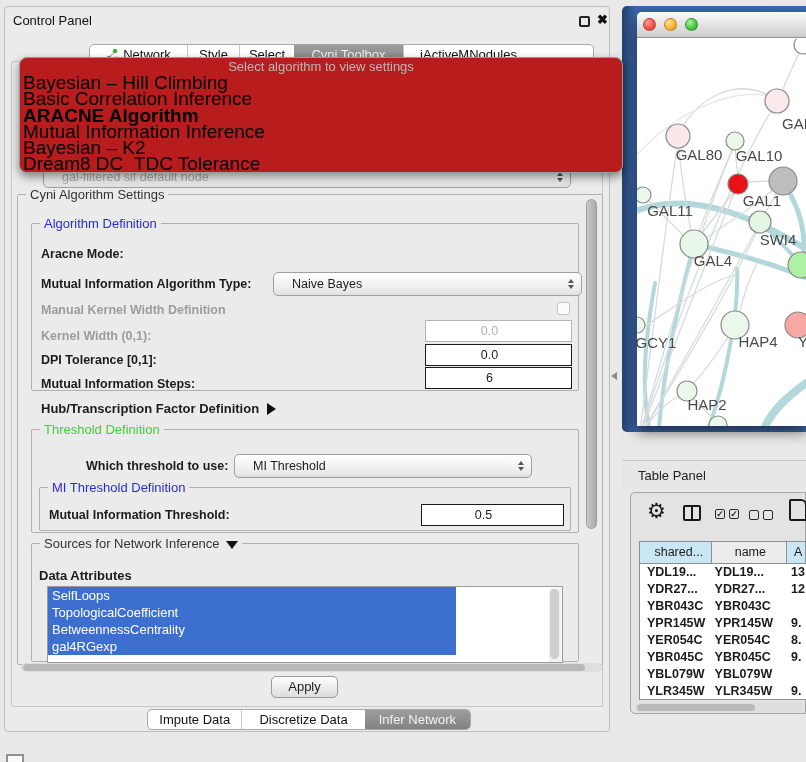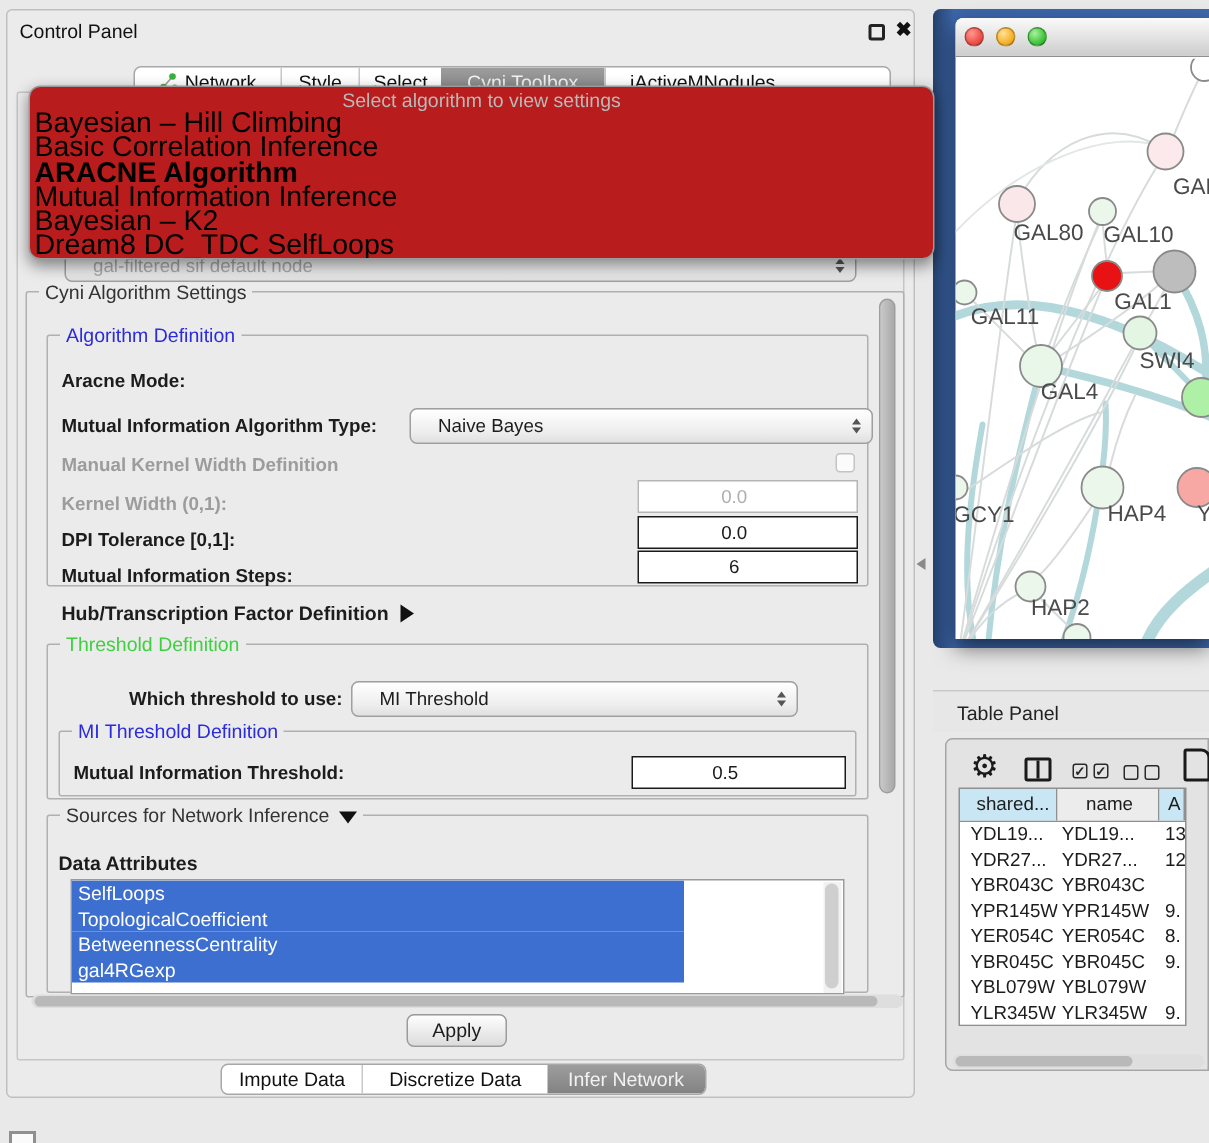--- a/index.html
+++ b/index.html
@@ -111,25 +111,25 @@
     border:1px solid #a6a6a6; border-radius:5px 0 0 5px; }
 
   .gear { left:16px; top:6px; font-size:21px; color:#1a1a1a; }
   .ico-split { left:52px; top:12px; width:18px; height:16px; border:2px solid #1a1a1a; border-radius:2px; }
   .ico-split:before { content:""; position:absolute; left:6px; top:0; width:2px; height:12px; background:#1a1a1a; }
   .cb-pair { display:flex; gap:4px; }
   .cb { width:10px; height:10px; border:1.5px solid #2a2a2a; border-radius:2px; font-size:9px;
     line-height:9px; text-align:center; color:#2a2a2a; font-weight:bold; }
   .ico-doc { left:158px; top:6px; width:18px; height:22px; border:2px solid #1a1a1a; border-radius:2px 6px 2px 2px; }
 
-  #tbl { position:absolute; left:8px; top:32px; width:152px; border:1px solid #8f8f8f; }
+  #tbl { position:absolute; left:8px; top:48px; width:168px; border:1px solid #8f8f8f; }
   #tbl-head { display:flex; height:21px; }
   .hcell { border-right:1px solid #8f8f8f; font-size:12.5px; text-align:center; line-height:20px;
     overflow:hidden; white-space:nowrap; }
-  #tbl-body { background:#fff; height:136px; overflow:hidden; border-top:1px solid #8f8f8f; }
+  #tbl-body { background:#fff; height:136px; overflow:hidden; border-top:1px solid #8f8f8f;font-weight:bold; }
   .trow { display:flex; height:17px; font-size:12.5px; line-height:17px; }
   .tcell { overflow:hidden; white-space:nowrap; }
   .c0 { width:72px; padding-left:7px; }
   .c1 { width:76px; padding-left:3px; }
   .c2 { width:19px; padding-left:4px; }
 
   
   #splitter-arrow { left:611px; top:372px; width:0; height:0; border-top:4px solid transparent;
     border-bottom:4px solid transparent; border-right:6px solid #8a8a8a; }
   #mini-icon { left:6px; top:754px; width:18px; height:14px; border:2px solid #8f8f8f; background:#fafafa; }
@@ -179,21 +179,21 @@
   <div class="abs" id="combo-frag"></div>
 
   <div class="abs" id="algo-popup">
     <div id="pop-placeholder">Select algorithm to view settings</div>
     <div id="pop-items">
         <div class="pop-item">Bayesian – Hill Climbing</div>
         <div class="pop-item">Basic Correlation Inference</div>
         <div class="pop-item hl">ARACNE Algorithm</div>
         <div class="pop-item">Mutual Information Inference</div>
         <div class="pop-item">Bayesian – K2</div>
-        <div class="pop-item">Dream8 DC_TDC SelfLoops</div>
+        <div class="pop-item">Dream8 DC_TDC Tolerance</div>
       </div>
   </div>
 
   <div class="group" style="left:12px; top:187px; width:586px; height:471px;padding-left:40px;">
     <span class="legend" style="color:#333;">Cyni Algorithm Settings</span>
   </div>
   <div class="vthumb" style="left:581px; top:192px; height:330px;"></div>
 
   <div class="group" style="left:26px; top:216px; width:548px; height:168px;">
     <span class="legend" style="color:#2a2ae0;">Algorithm Definition</span>

